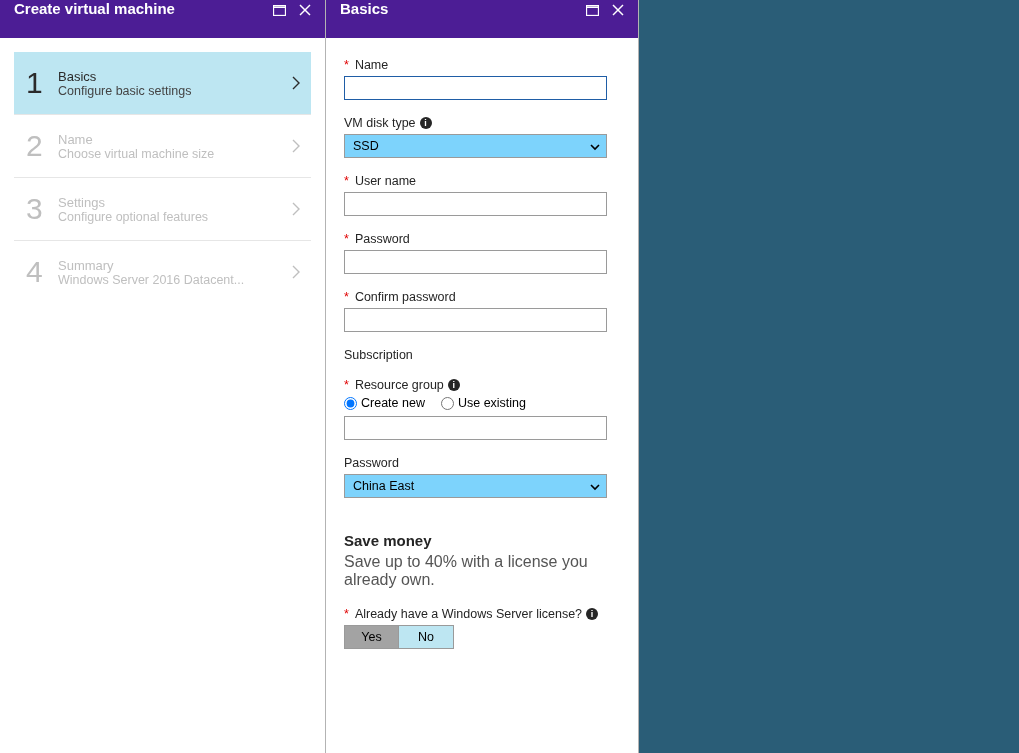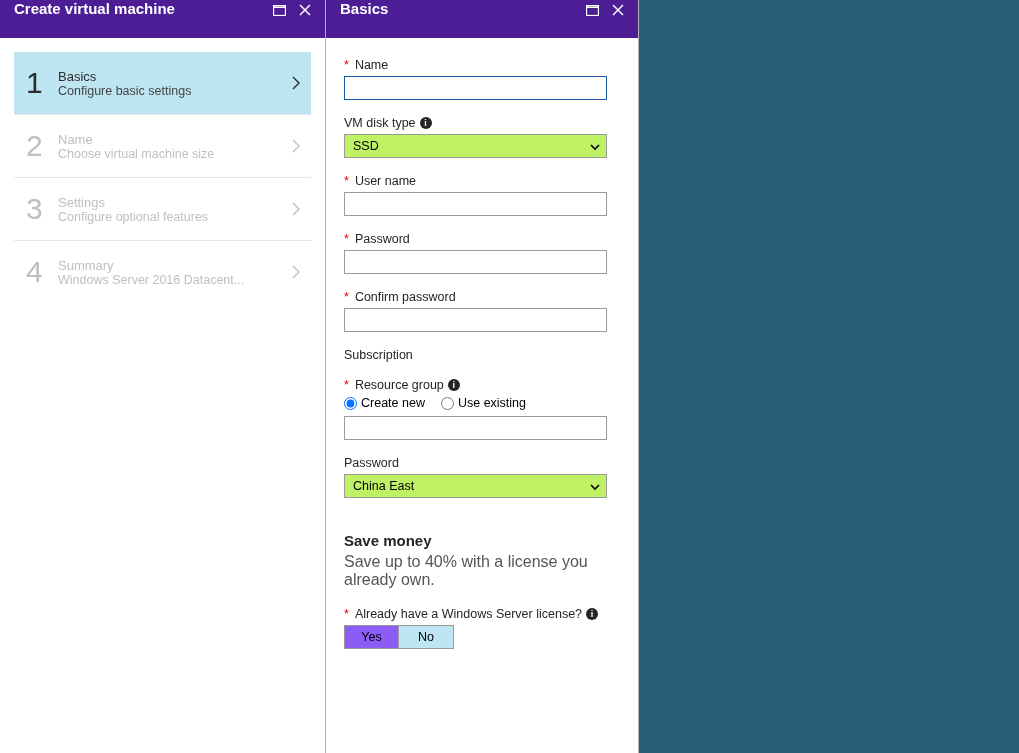--- a/index.html
+++ b/index.html
@@ -26,29 +26,29 @@
   .step.active .chev { color: #2b2b2b; }
   .chev svg { display: block; }
   .blade2-body { padding: 20px 18px; overflow-y: auto; flex: 1; }
   .field { margin-bottom: 16px; }
   .lbl { font-size: 12.5px; color: #252525; margin-bottom: 4px; display: flex; align-items: center; gap: 4px; }
   .req { color: #e00000; margin-right: 2px; }
   .info-icon { width: 12px; height: 12px; border-radius: 50%; background: #252525; color: #fff; font-size: 9px; display: inline-flex; align-items: center; justify-content: center; font-weight: bold; }
   .txt-input { width: 263px; height: 24px; border: 1px solid #9a9a9a; font-size: 13px; padding: 0 6px; background: #fff; }
   .txt-input.focused { border: 1px solid #1f5da6; outline: none; }
   .select-wrap { position: relative; width: 263px; }
-  .select { width: 263px; height: 24px; border: 1px solid #9a9a9a; font-size: 12.5px; padding: 0 22px 0 8px; background: #bef264; appearance: none; -webkit-appearance: none; cursor: pointer; }
+  .select { width: 263px; height: 24px; border: 1px solid #9a9a9a; font-size: 12.5px; padding: 0 22px 0 8px; background: #7dd3fc; appearance: none; -webkit-appearance: none; cursor: pointer; }
   .select-chev { position: absolute; right: 6px; top: 5px; pointer-events: none; }
   .radio-row { display: flex; gap: 16px; font-size: 12.5px; margin: 4px 0 6px 0; }
   .radio-row label { display: flex; align-items: center; gap: 4px; cursor: pointer; }
   .radio-row input { margin: 0; }
   .section-title { font-size: 15px; color: #252525; margin-bottom: 4px; font-weight: bold; }
   .section-sub { font-size: 16px; color: #555; margin-bottom: 18px; }
   .toggle-group { display: flex; }
-  .toggle-btn { width: 55px; height: 24px; border: 1px solid #9a9a9a; background: #8b5cf6; font-size: 12.5px; cursor: pointer; }
+  .toggle-btn { width: 55px; height: 24px; border: 1px solid #9a9a9a; background: #a3a3a3; font-size: 12.5px; cursor: pointer; }
   .toggle-btn.selected { background: #bde6f2; }
   .toggle-btn + .toggle-btn { border-left: none; }
 </style>
 </head>
 <body>
 
 <div class="blade blade1">
   <div class="blade-header">
     <span class="title">Create virtual machine</span>
     <span class="hdr-icon">

